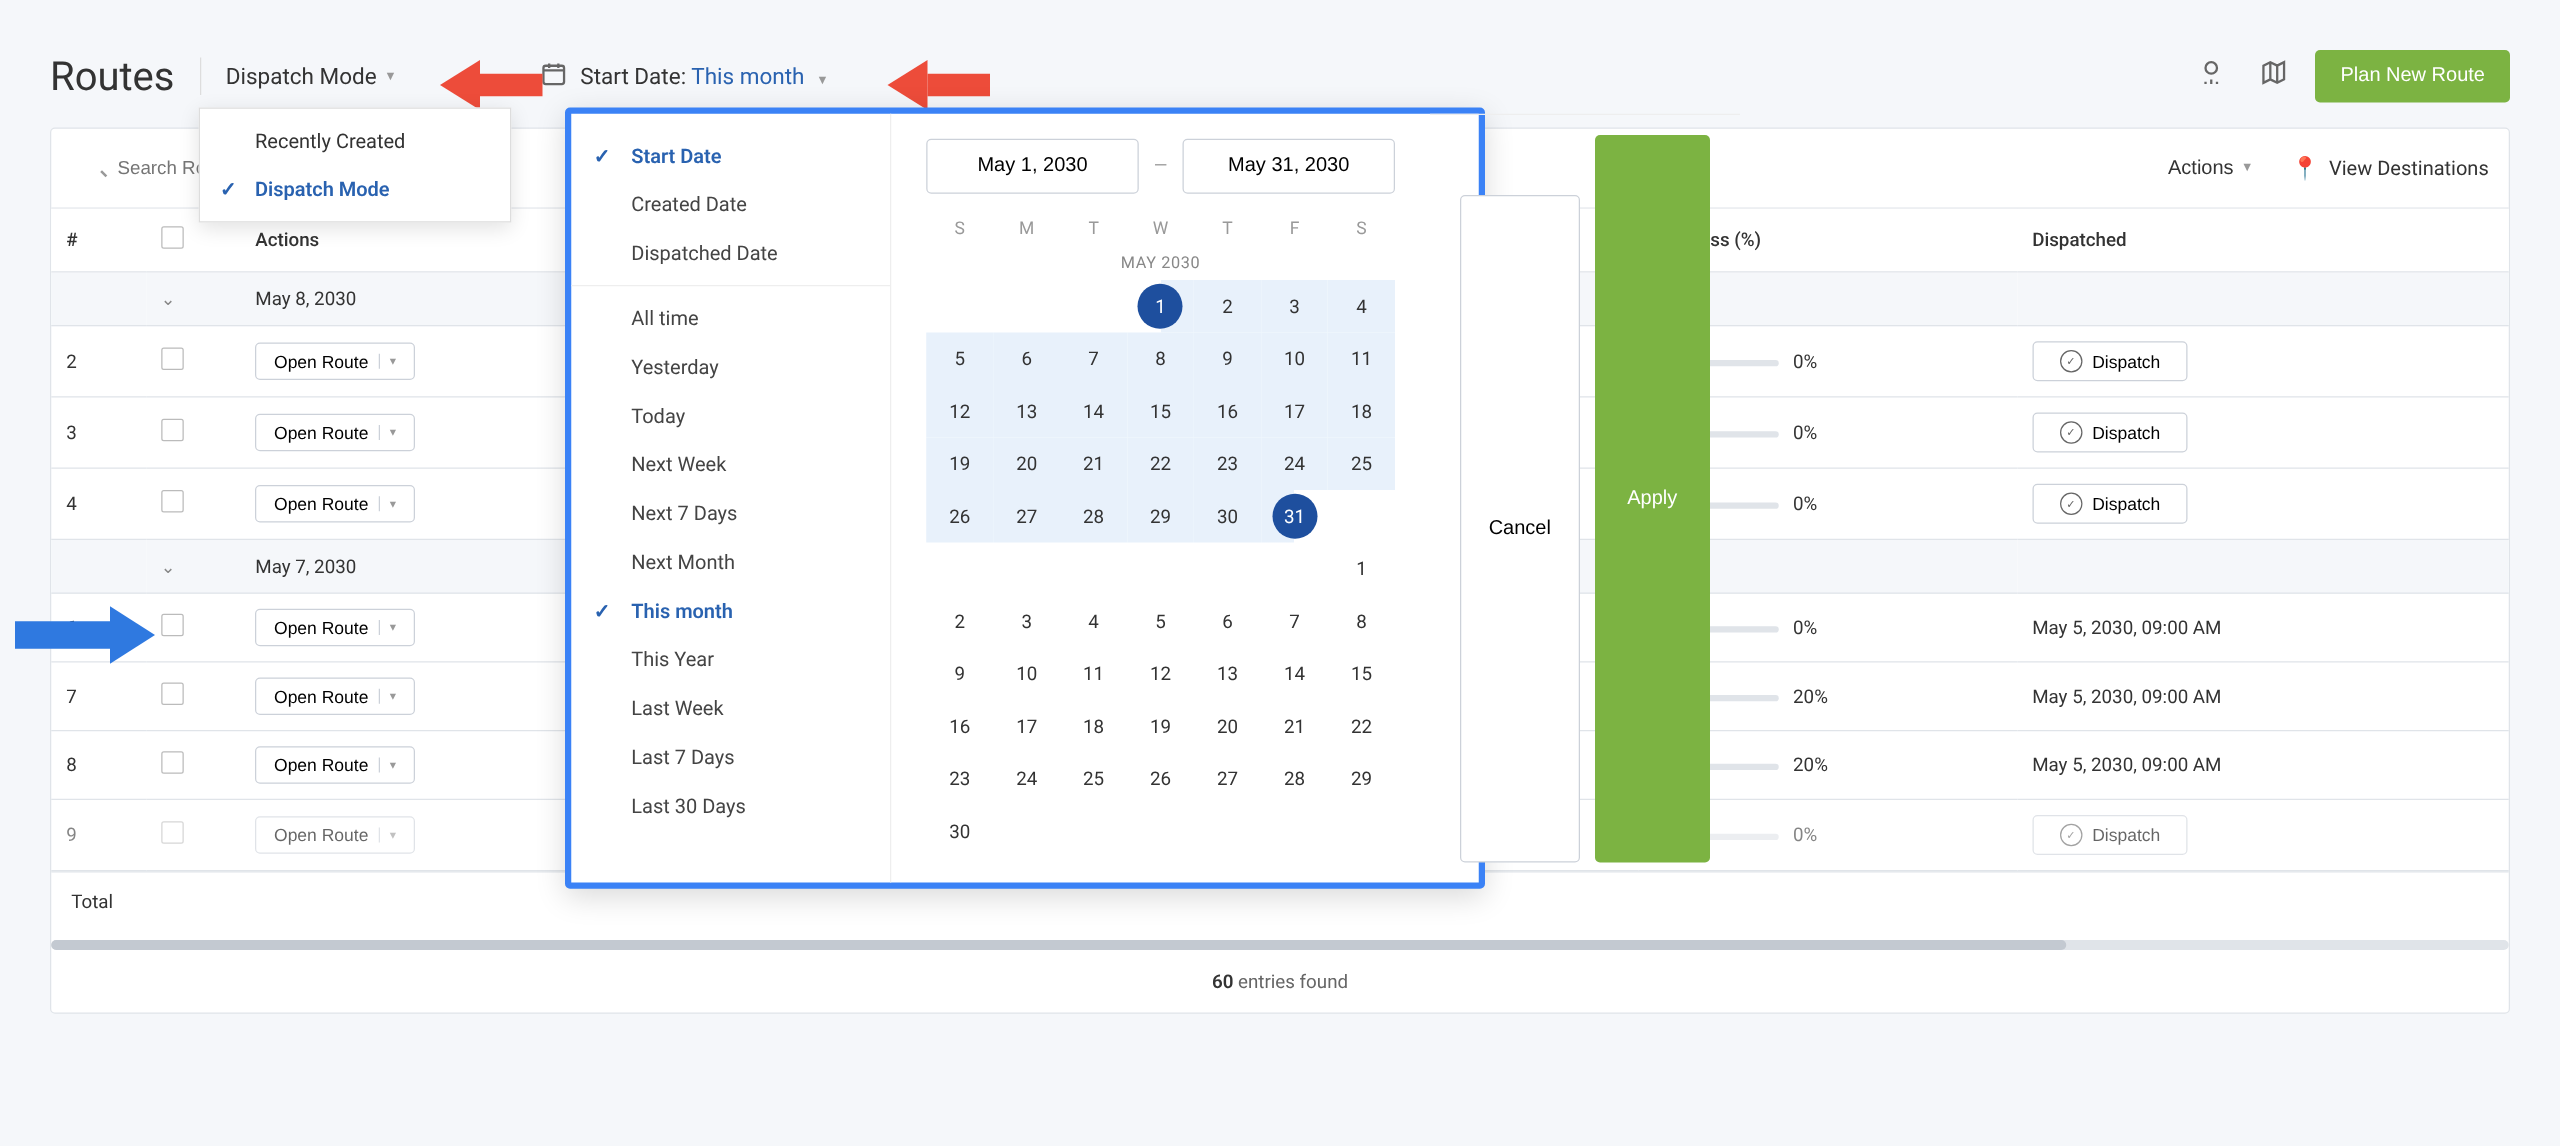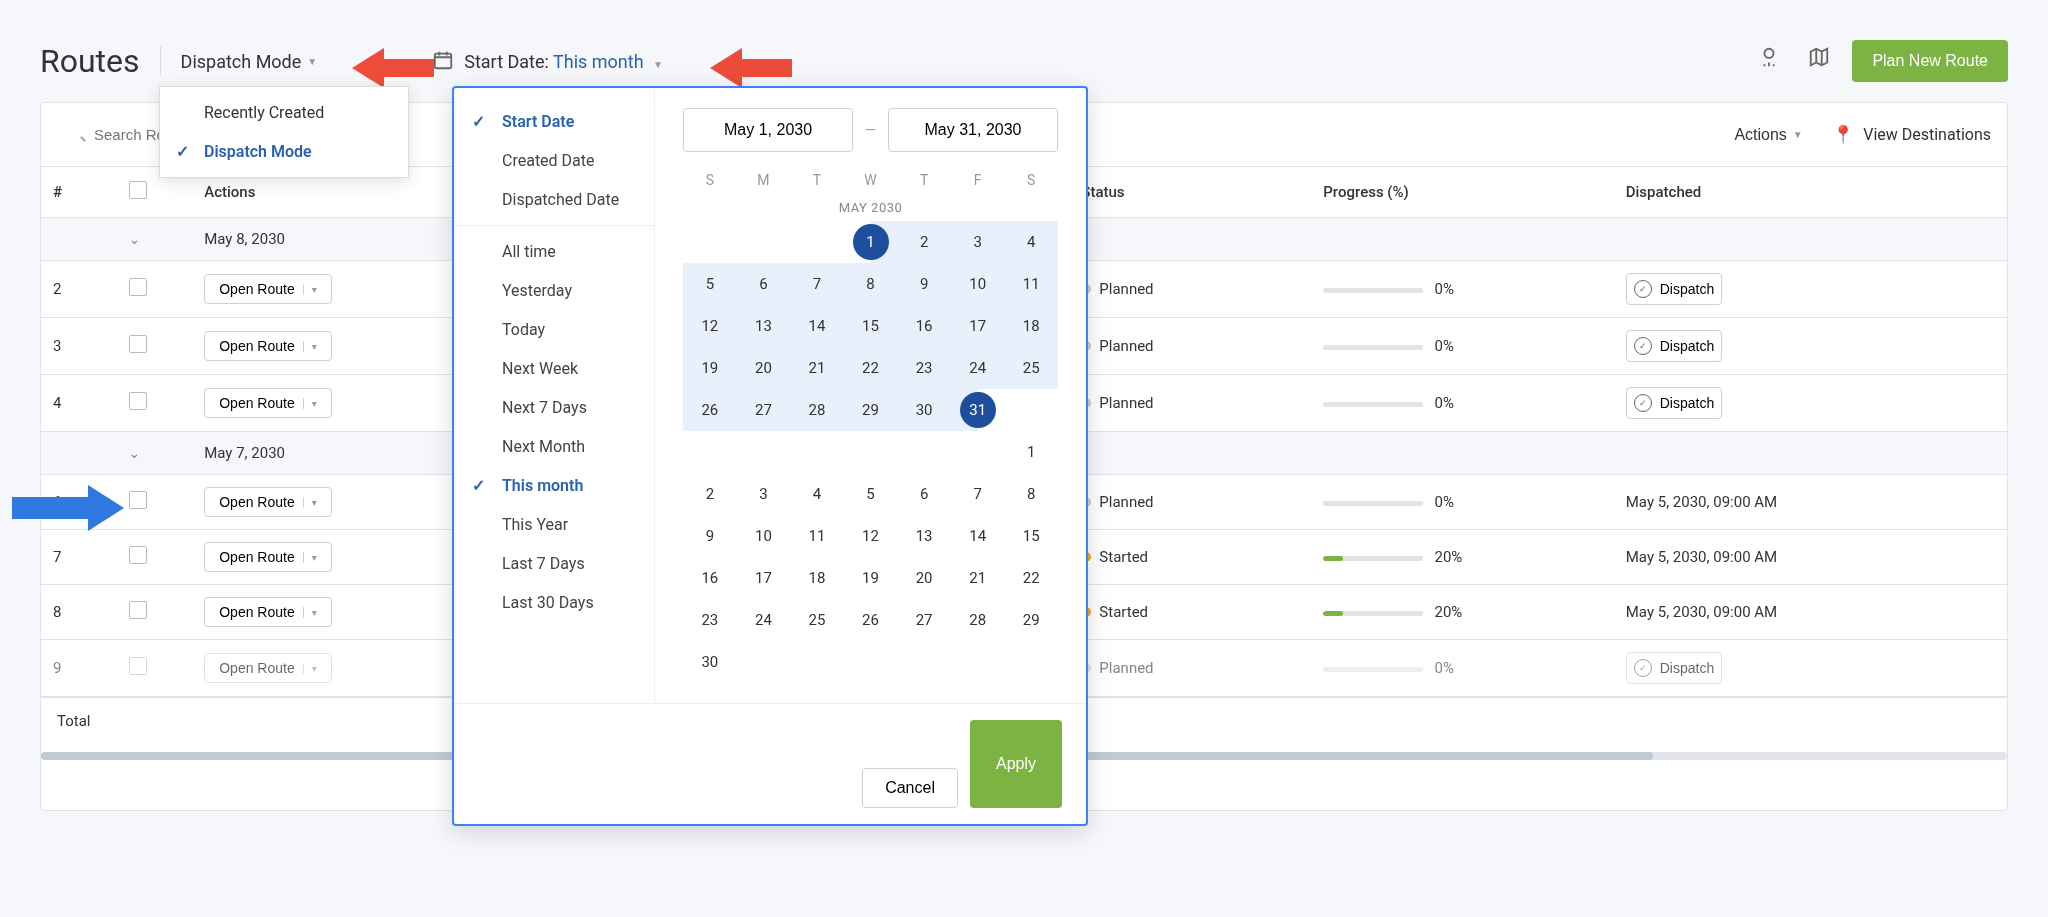--- a/index.html
+++ b/index.html
@@ -6,21 +6,21 @@
 body { font-family: -apple-system, BlinkMacSystemFont, "Segoe UI", Roboto, sans-serif; font-size: 14px; color: #333; background: #f5f7fa; width: 2048px; height: 917px; position: relative; }
 .container { padding: 40px; }
 .header { display: flex; align-items: center; margin-bottom: 20px; position: relative; }
 .page-title { font-size: 32px; font-weight: 400; color: #333; }
 .divider-v { width: 1px; height: 30px; background: #ddd; margin: 0 20px; }
 .mode-label { font-size: 18px; color: #333; display: inline-flex; align-items: center; cursor: pointer; }
 .caret-down { margin-left: 6px; font-size: 10px; color: #999; }
 .cal-icon { margin-left: 115px; color: #666; margin-right: 10px; }
 .start-date-label { font-size: 18px; color: #333; }
 .start-date-value { font-size: 18px; color: #2962b0; }
-.header-right { margin-left: auto; display: flex; align-items: flex-start; gap: 16px; }
+.header-right { margin-left: auto; display: flex; align-items: center; gap: 16px; }
 .icon-btn { background: none; border: none; font-size: 22px; color: #666; cursor: pointer; padding: 6px; }
 .plan-btn { background: #7cb342; color: #fff; border: none; padding: 12px 20px; font-size: 16px; border-radius: 4px; cursor: pointer; font-weight: 500; }
 .panel { background: #fff; border: 1px solid #e0e4e9; border-radius: 4px; }
 .search-row { display: flex; align-items: center; padding: 14px 16px; border-bottom: 1px solid #e0e4e9; }
 .search-input { border: 1px solid #fff; border-radius: 4px; padding: 8px 12px 8px 36px; font-size: 15px; width: 360px; background: #fff; position: relative; }
 .search-wrap { position: relative; }
 .search-wrap::before { content: ''; position: absolute; left: 10px; top: 50%; transform: translateY(-50%); width: 14px; height: 14px; border: 2px solid #999; border-radius: 50%; }
 .search-wrap::after { content: ''; position: absolute; left: 23px; top: 60%; width: 6px; height: 2px; background: #999; transform: rotate(45deg); }
 .actions-btn { margin-left: auto; background: none; border: none; font-size: 16px; color: #333; cursor: pointer; display: inline-flex; align-items: center; }
 .view-dest { margin-left: 30px; font-size: 16px; color: #333; display: inline-flex; align-items: center; cursor: pointer; }
@@ -31,34 +31,34 @@
 tr.group-row td { background: #f5f7fa; }
 .expand-btn { background: none; border: none; color: #888; cursor: pointer; font-size: 14px; }
 .open-route-btn { background: #fff; border: 1px solid #ccd1d9; border-radius: 4px; padding: 6px 14px; font-size: 14px; cursor: pointer; display: inline-flex; align-items: center; }
 .open-route-btn::after { content: '▾'; margin-left: 8px; padding-left: 8px; border-left: 1px solid #ccd1d9; color: #999; font-size: 10px; }
 .checkbox { width: 18px; height: 18px; border: 1px solid #bbb; border-radius: 2px; cursor: pointer; display: inline-block; }
 .status-dot { width: 10px; height: 10px; border-radius: 50%; display: inline-block; margin-right: 8px; }
 .status-dot.gray { background: #ccc; }
 .status-dot.orange { background: #f5a623; }
 .progress-bar { width: 100px; height: 5px; background: #e0e4e9; border-radius: 3px; display: inline-block; vertical-align: middle; position: relative; overflow: hidden; }
 .progress-bar .fill { height: 100%; background: #7cb342; border-radius: 3px; display: block; }
-.dispatch-btn { background: #fff; border: 1px solid #ccd1d9; border-radius: 4px; padding: 6px 7px; font-size: 14px; cursor: pointer; display: inline-flex; align-items: center; }
+.dispatch-btn { background: #fff; border: 1px solid #ccd1d9; border-radius: 4px; padding: 6px 21px; font-size: 14px; cursor: pointer; display: inline-flex; align-items: center; }
 .dispatch-btn::before { content: '✓'; width: 16px; height: 16px; border: 1.5px solid #666; border-radius: 50%; display: inline-flex; align-items: center; justify-content: center; font-size: 9px; margin-right: 8px; color: #666; }
 .footer { padding: 14px 16px; display: flex; border-top: 1px solid #e0e4e9; font-size: 15px; }
 .entries-row { text-align: center; padding: 16px; font-size: 15px; color: #666; }
 .entries-row b { color: #333; font-weight: 600; }
 
 
 .mode-dropdown { position: absolute; top: 86px; left: 159px; width: 250px; background: #fff; border: 1px solid #ddd; border-radius: 0; box-shadow: 0 4px 16px rgba(0,0,0,0.12); z-index: 10; padding: 6px 0; }
 .mode-dropdown .item { padding: 10px 20px 10px 44px; font-size: 16px; cursor: pointer; position: relative; }
 .mode-dropdown .item.selected { color: #2962b0; font-weight: 600; }
 .mode-dropdown .item.selected::before { content: '✓'; position: absolute; left: 16px; color: #2962b0; font-weight: bold; }
 
 
-.date-popover { position: absolute; top: 86px; left: 452px; width: 636px; background: #fff; border: 2px solid #3b82f6; border-radius: 4px; box-shadow: 0 6px 24px rgba(0,0,0,0.15); z-index: 20; display: flex; flex-direction: column; }
+.date-popover { position: absolute; top: 86px; left: 452px; width: 736px; background: #fff; border: 5px solid #3b82f6; border-radius: 4px; box-shadow: 0 6px 24px rgba(0,0,0,0.15); z-index: 20; display: flex; flex-direction: row; }
 .date-popover-body { display: flex; }
 .preset-col { width: 256px; border-right: 1px solid #eee; padding: 8px 0; }
 .preset-group { border-bottom: 1px solid #eee; padding: 6px 0; }
 .preset-group:last-child { border-bottom: none; }
 .preset-item { padding: 10px 20px 10px 48px; font-size: 16px; cursor: pointer; position: relative; color: #444; }
 .preset-item.selected { color: #2962b0; font-weight: 600; }
 .preset-item.selected::before { content: '✓'; position: absolute; left: 18px; color: #2962b0; font-weight: bold; }
 .cal-col { flex: 1; padding: 20px 28px; }
 .date-inputs { display: flex; align-items: center; gap: 12px; margin-bottom: 14px; }
 .date-input { border: 1px solid #ccd1d9; border-radius: 4px; padding: 12px 16px; font-size: 16px; width: 170px; text-align: center; }
@@ -278,20 +278,21 @@
         </div>
         <div class="preset-group">
           <div class="preset-item">All time</div>
           <div class="preset-item">Yesterday</div>
           <div class="preset-item">Today</div>
           <div class="preset-item">Next Week</div>
           <div class="preset-item">Next 7 Days</div>
           <div class="preset-item">Next Month</div>
           <div class="preset-item selected">This month</div>
           <div class="preset-item">This Year</div>
+          <div class="preset-item">Last Week</div>
           <div class="preset-item">Last 7 Days</div>
           <div class="preset-item">Last 30 Days</div>
         </div>
       </div>
     <div class="cal-col">
       <div class="date-inputs">
         <input class="date-input" value="May 1, 2030" style="">
         <span class="dash">—</span>
         <input class="date-input" value="May 31, 2030" style="">
       </div>

